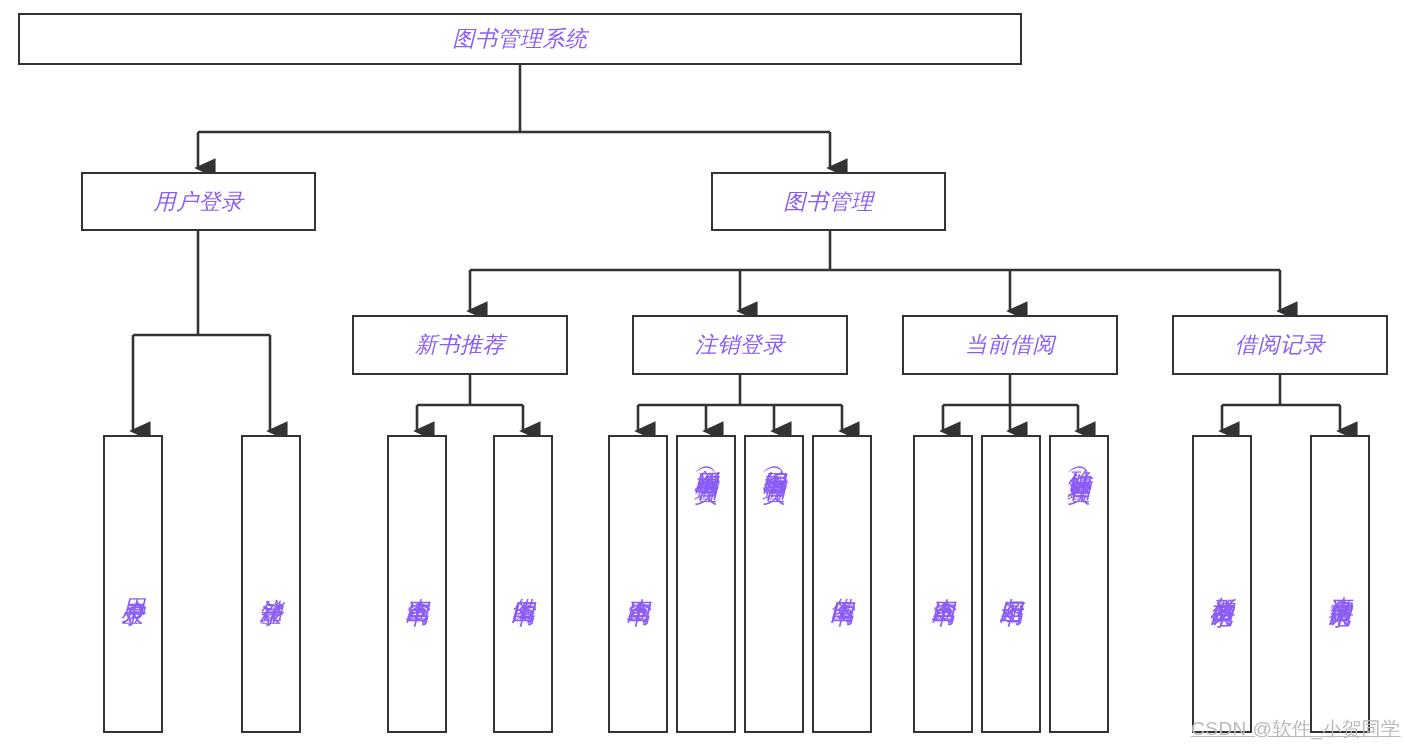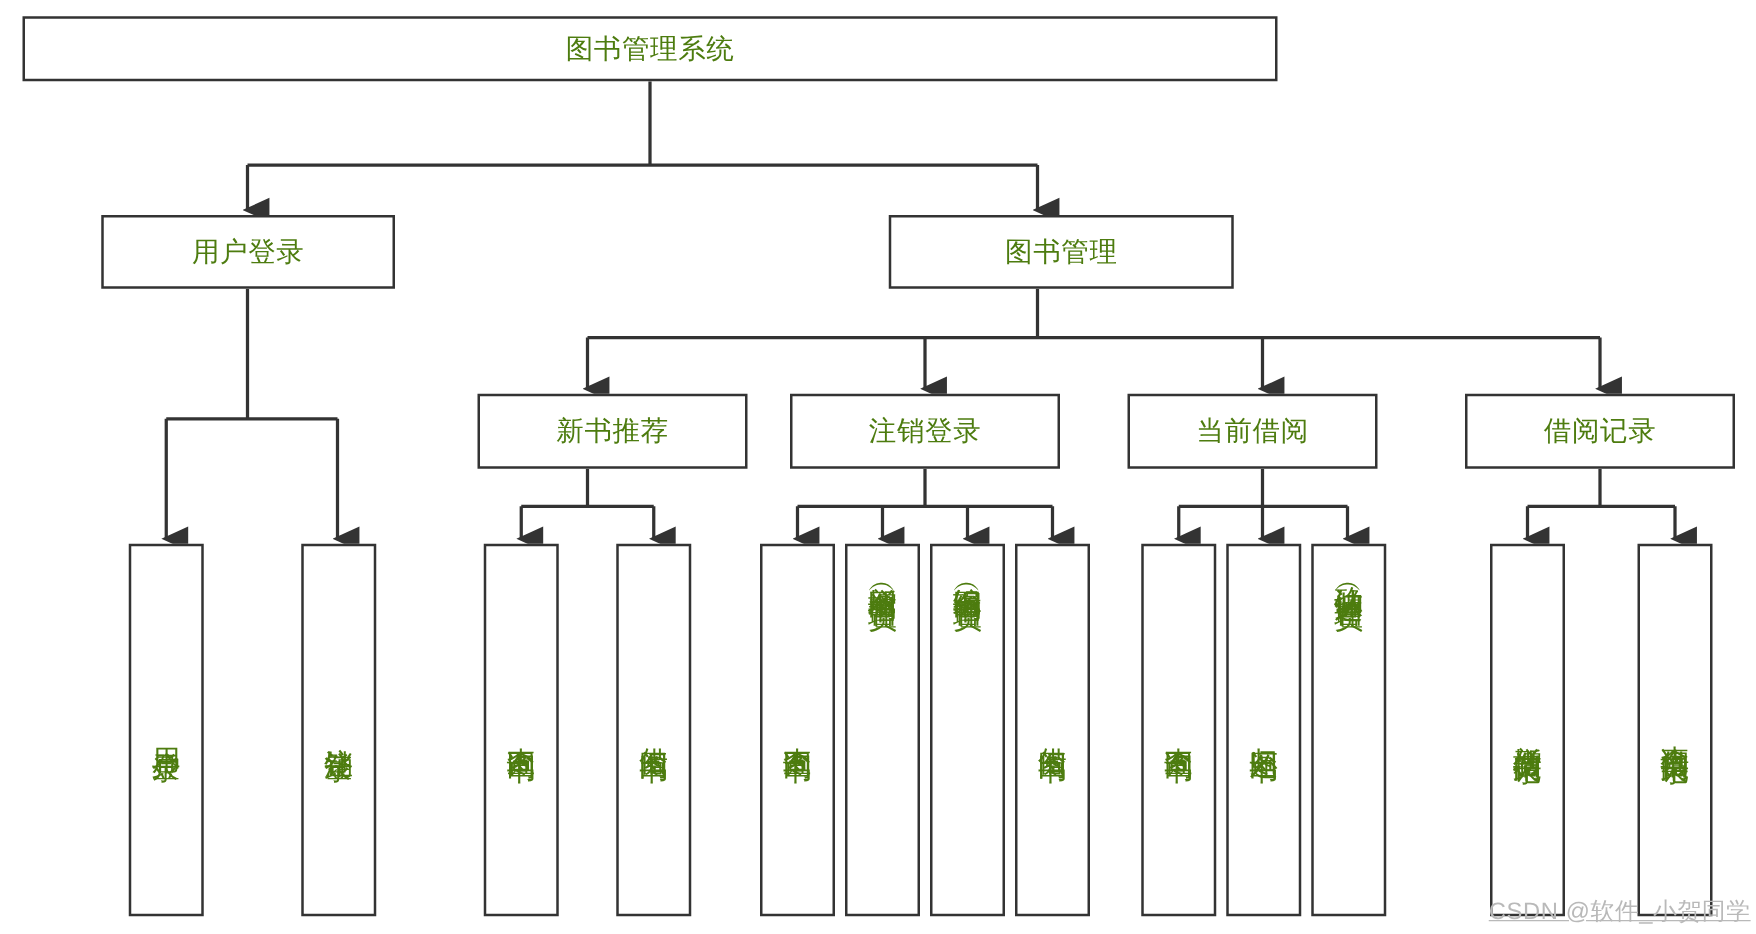--- a/index.html
+++ b/index.html
@@ -31,26 +31,27 @@
     position: absolute;
     box-sizing: border-box;
     background: #ffffff;
     border: 2px solid #333333;
     display: flex;
     align-items: center;
     justify-content: center;
     overflow: hidden;
   }
   .node-label {
-    color: #4d7c0f;
+    color: #8b5cf6;
     font-size: 22px;
     line-height: 1.16;
     letter-spacing: 0.5px;
     white-space: nowrap;
     text-align: left;
+    font-style: italic;
   }
   .node.vertical {
     align-items: flex-start;
     justify-content: center;
     padding-top: 14px;
   }
   .node.vertical .node-label {
     writing-mode: vertical-rl;
     text-orientation: upright;
     font-size: 23px;
@@ -129,31 +130,31 @@
     </g>
   </svg>
 
   <div class="node" style="left:18px; top:13px; width:1004px; height:52px;">
     <span class="node-label">图书管理系统</span>
   </div>
 
   <div class="node" style="left:81px; top:172px; width:235px; height:59px;">
     <span class="node-label">用户登录</span>
   </div>
-  <div class="node" style="left:711px; top:172px; width:276px; height:59px;">
+  <div class="node" style="left:711px; top:172px; width:235px; height:59px;">
     <span class="node-label">图书管理</span>
   </div>
 
-  <div class="node" style="left:382px; top:315px; width:216px; height:60px;">
+  <div class="node" style="left:352px; top:315px; width:216px; height:60px;">
     <span class="node-label">新书推荐</span>
   </div>
   <div class="node" style="left:632px; top:315px; width:216px; height:60px;">
     <span class="node-label">注销登录</span>
   </div>
-  <div class="node" style="left:902px; top:315px; width:200px; height:60px;">
+  <div class="node" style="left:902px; top:315px; width:216px; height:60px;">
     <span class="node-label">当前借阅</span>
   </div>
   <div class="node" style="left:1172px; top:315px; width:216px; height:60px;">
     <span class="node-label">借阅记录</span>
   </div>
 
   <div class="node vertical centered" style="left:103px; top:435px; width:60px; height:298px;">
     <span class="node-label">用户登录</span>
   </div>
   <div class="node vertical centered" style="left:241px; top:435px; width:60px; height:298px;">

